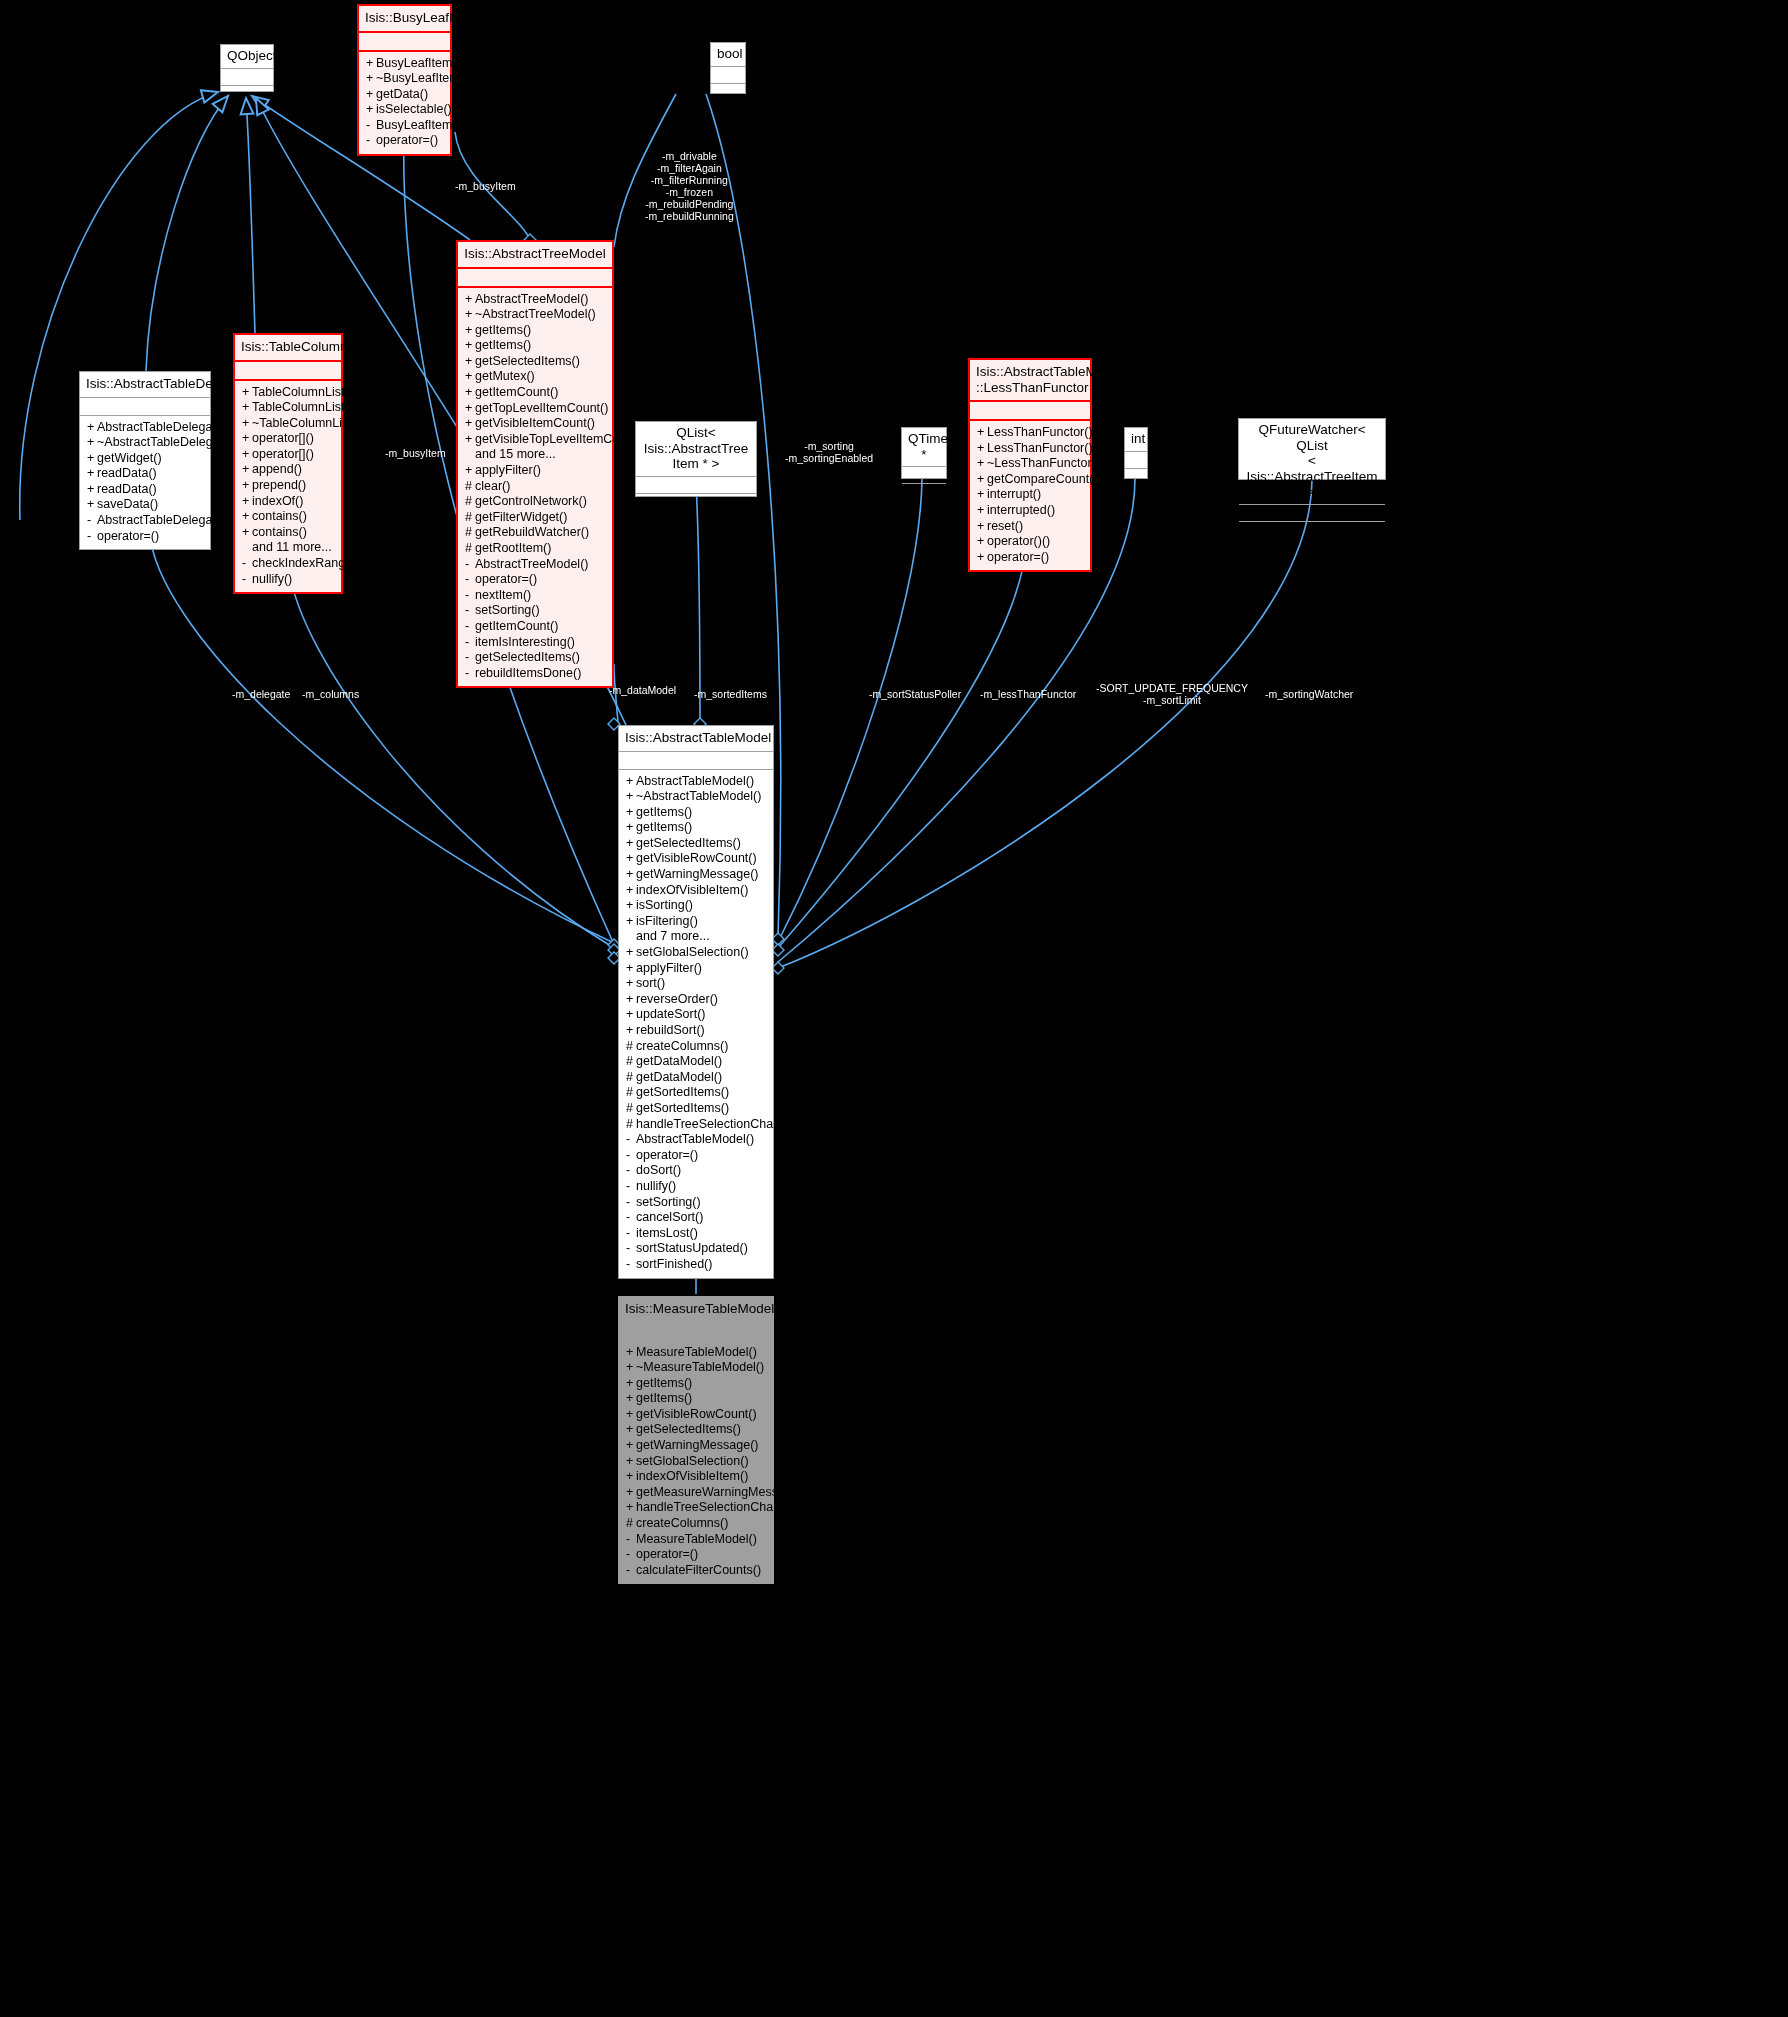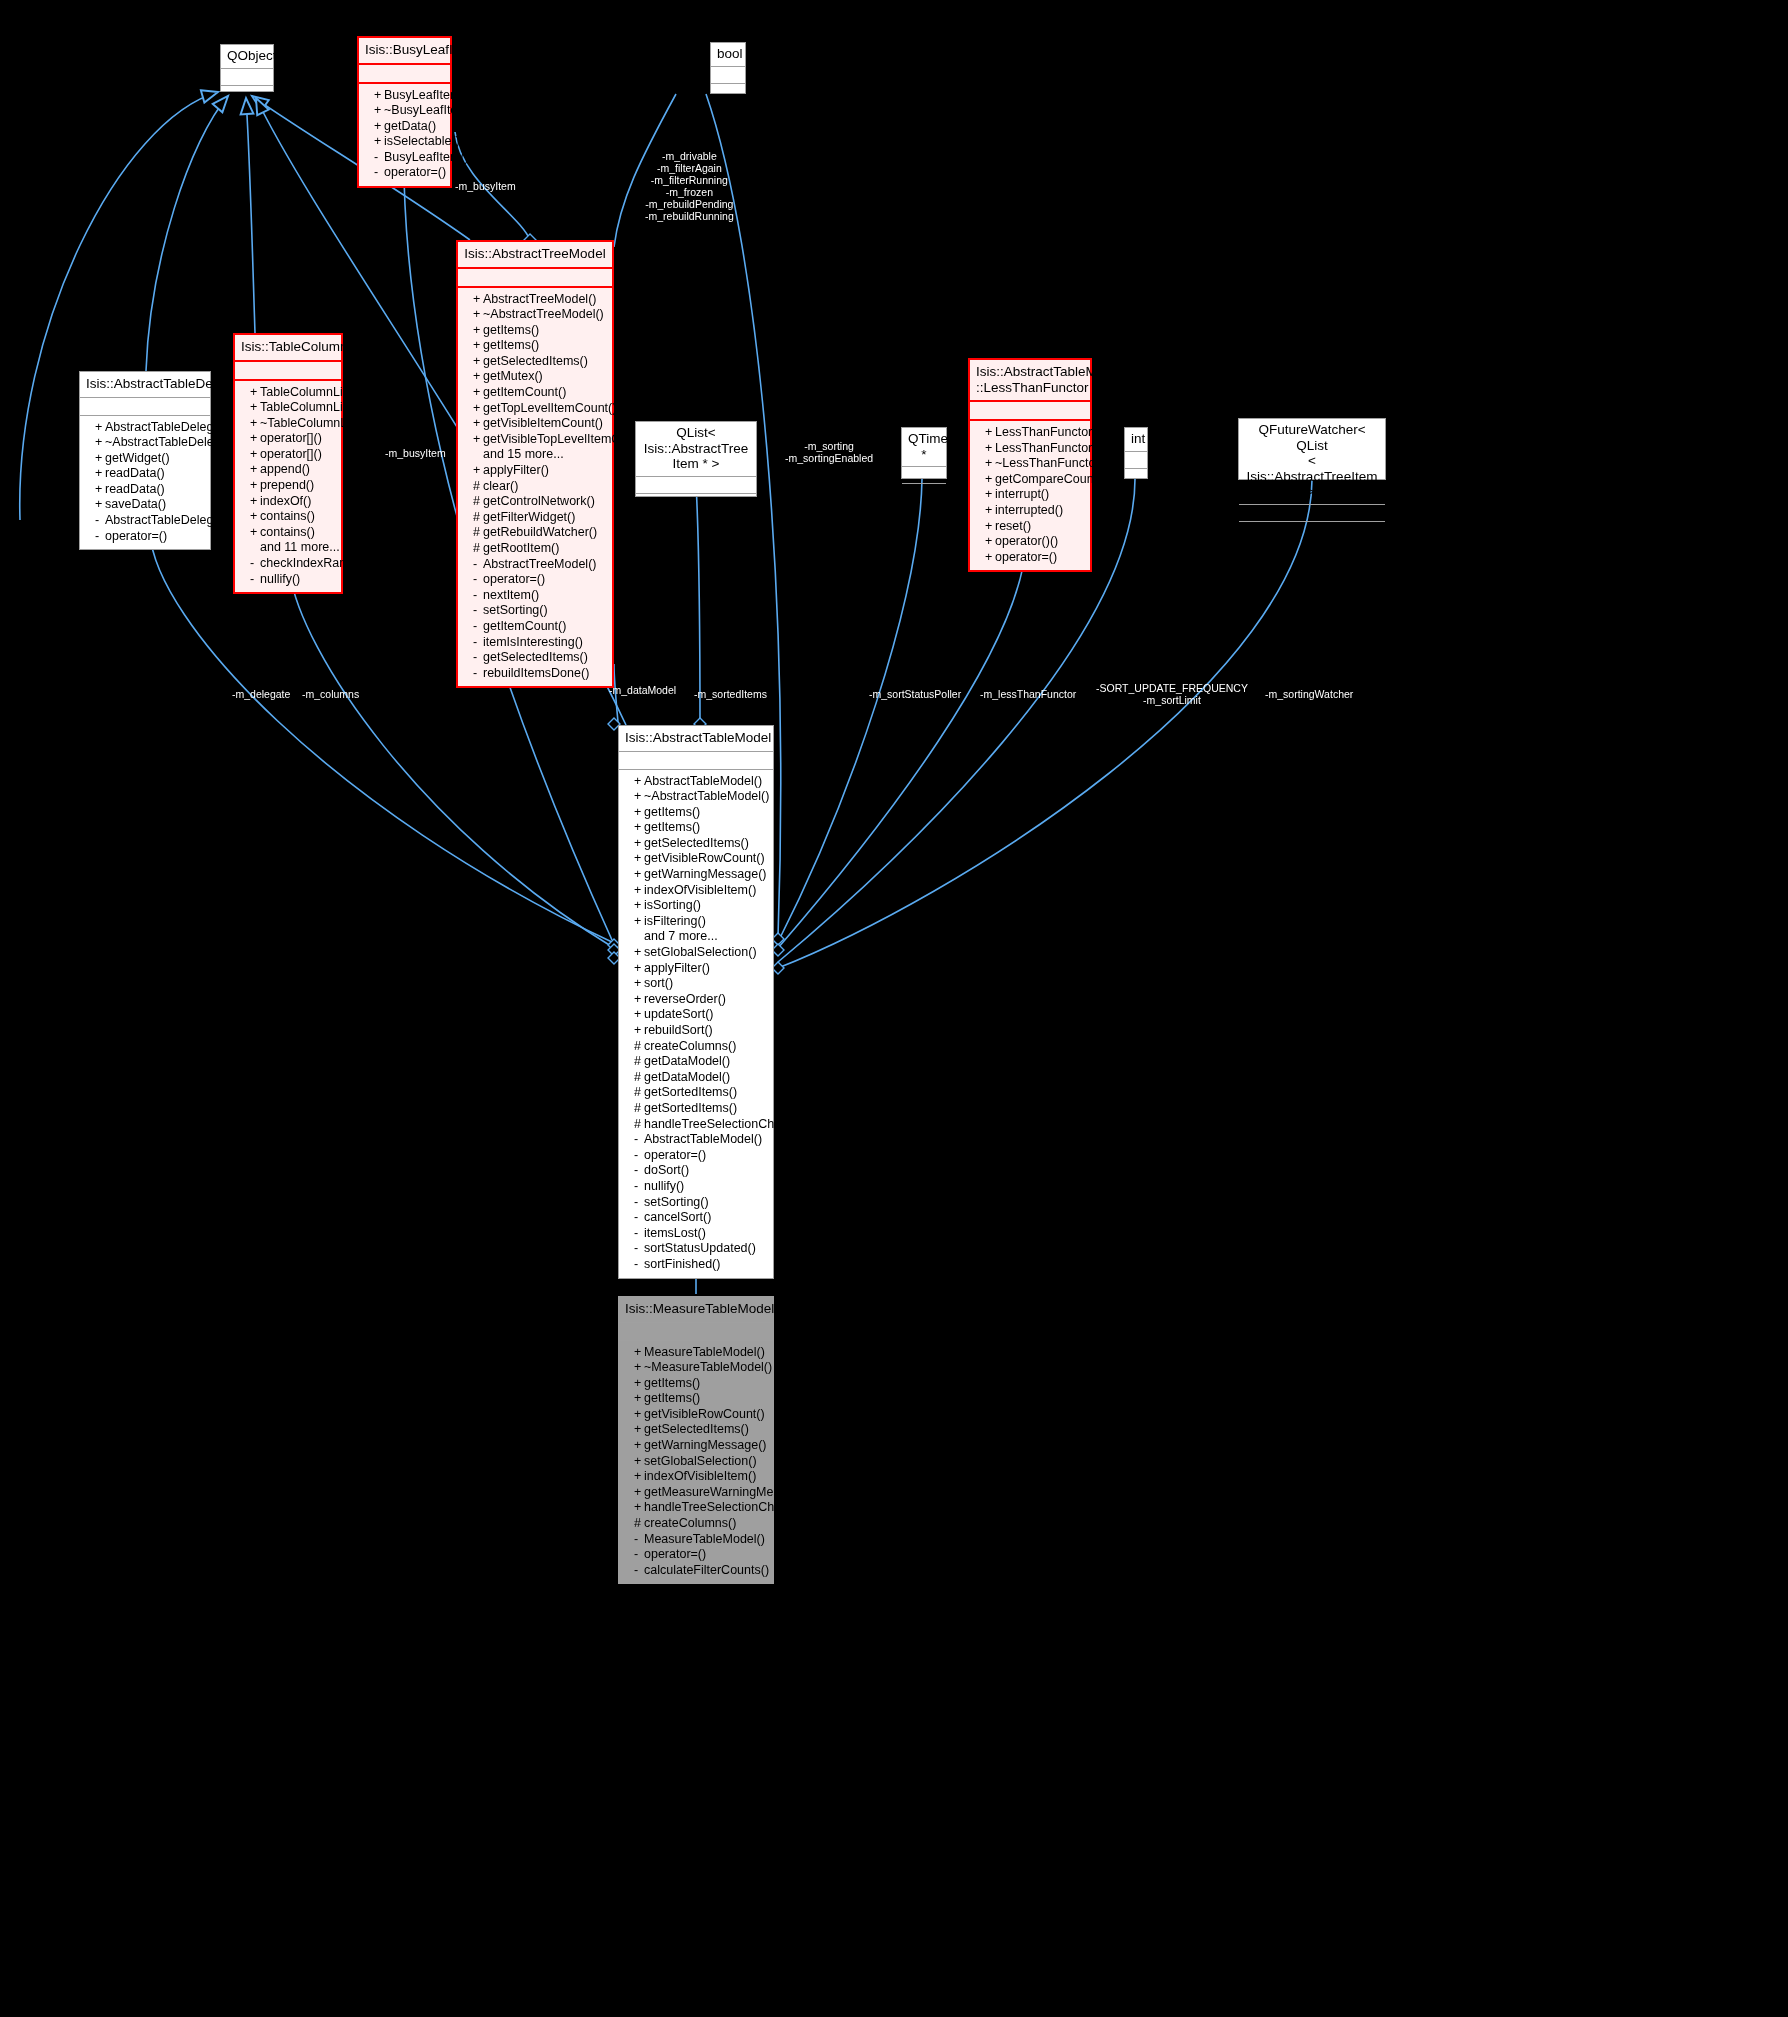--- a/index.html
+++ b/index.html
@@ -50,21 +50,21 @@
   }
   .node.red .title { border-bottom: 2px solid #ff0000; }
   .node:not(.red) .title { border-bottom: 1px solid #a0a0a0; }
   .node .attrs {
     min-height: 13px;
     height: 17px;
   }
   .node.red .attrs { border-bottom: 2px solid #ff0000; }
   .node:not(.red) .attrs { border-bottom: 1px solid #a0a0a0; }
   .node .methods {
-    padding: 4px 0 5px 8px;
+    padding: 4px 0 5px 0;
   }
   .node .methods .m {
     display: block;
     padding: 0 4px 0 7px;
     font-size: 12.5px;
     line-height: 15.6px;
     white-space: nowrap;
   }
   .node .methods .m .vis {
     display: inline-block;
@@ -139,21 +139,21 @@
       <path d="M778,962 l6,6 l-6,6 l-6,-6 z"></path>
     </g>
   </svg>
 
   <div id="nodes">
       <div class="node small" style="left: 220px; top: 44px; width: 54px; height: 48px;">
         <div class="title">QObject</div>
         <div class="attrs"></div>
         <div class="methods"></div>
       </div>
-      <div class="node red" style="left: 357px; top: 4px; width: 95px; margin-top: 32px;">
+      <div class="node red" style="left: 357px; top: 4px; width: 95px;">
         <div class="title">Isis::BusyLeafItem</div>
         <div class="attrs"></div>
         <div class="methods">
           <span class="m"><span class="vis">+</span><span>BusyLeafItem()</span></span>
           <span class="m"><span class="vis">+</span><span>~BusyLeafItem()</span></span>
           <span class="m"><span class="vis">+</span><span>getData()</span></span>
           <span class="m"><span class="vis">+</span><span>isSelectable()</span></span>
           <span class="m"><span class="vis">-</span><span>BusyLeafItem()</span></span>
           <span class="m"><span class="vis">-</span><span>operator=()</span></span>
         </div>

